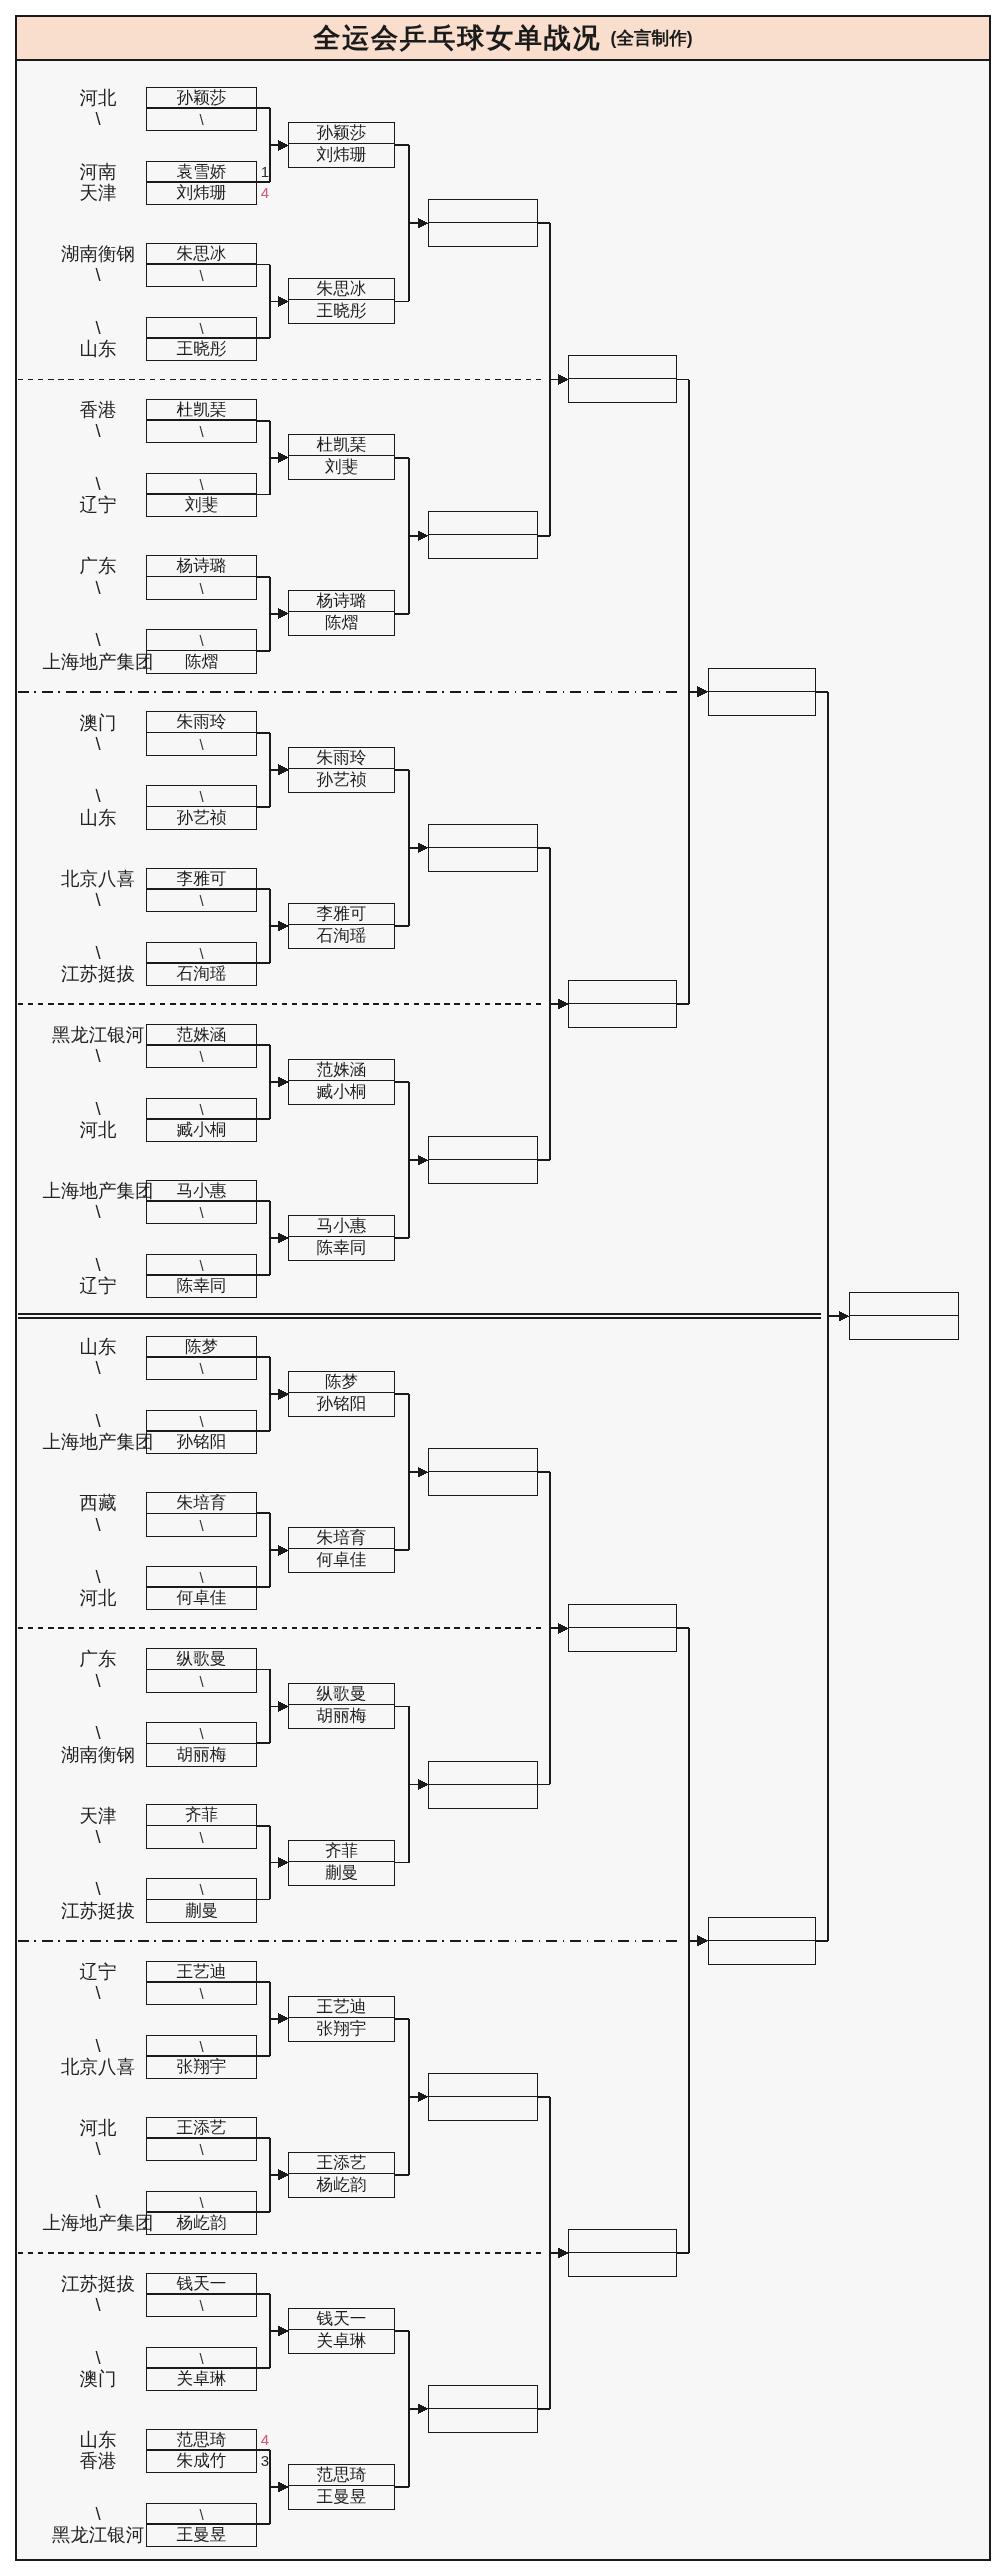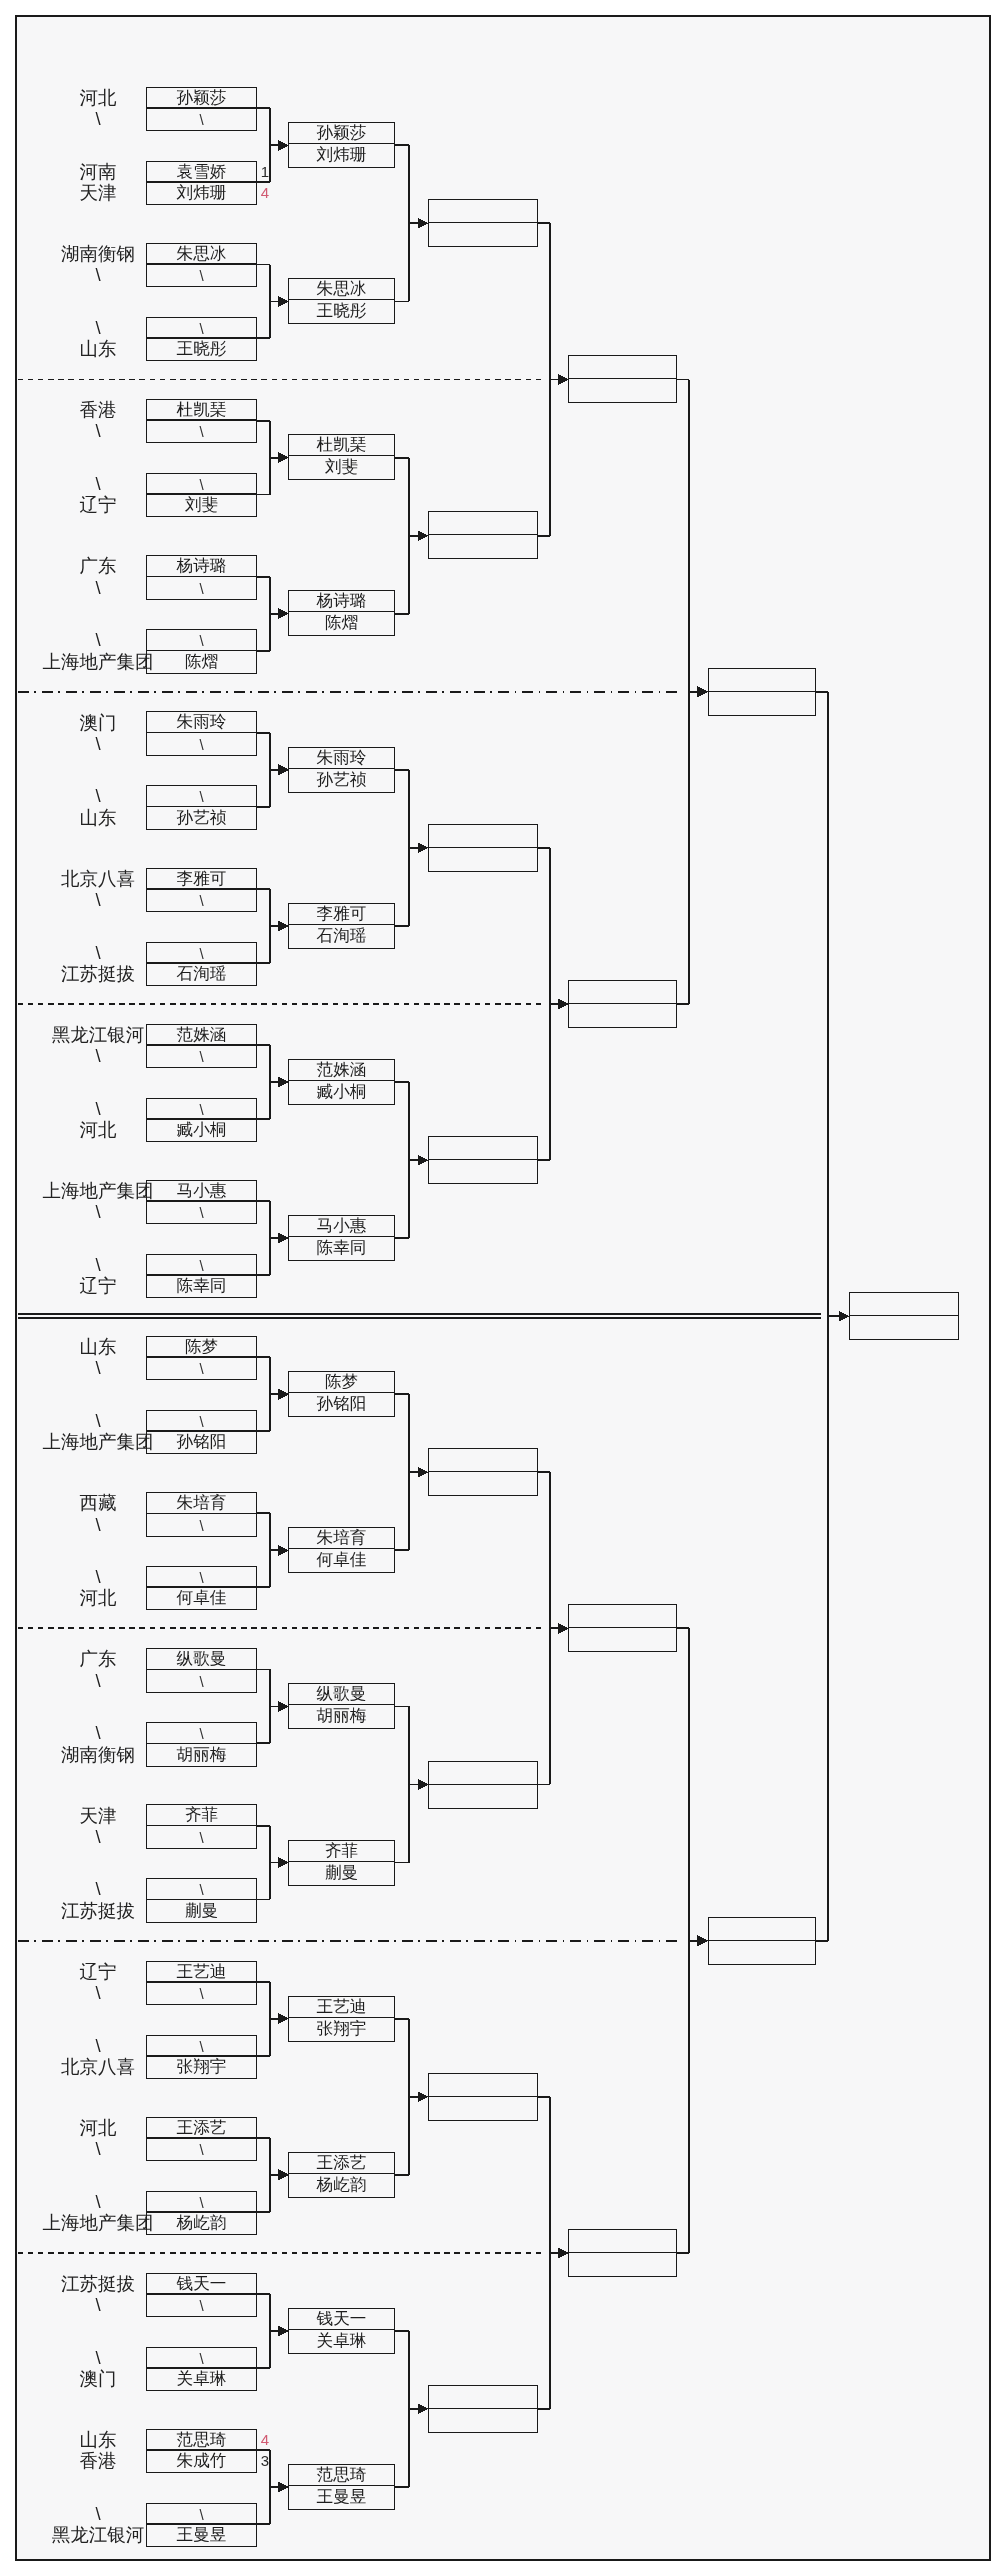--- a/index.html
+++ b/index.html
@@ -33,20 +33,24 @@
   .wrow{height:21px;line-height:21px;text-align:center;font-size:16.6px;color:#1d1d1d;white-space:nowrap;}
   .wrow.first{height:21px;box-sizing:border-box;border-bottom:1.8px solid var(--line);line-height:19.4px;}
   .ebox{position:absolute;height:48px;border:1.8px solid var(--line);box-sizing:border-box;}
   .erow1{height:22px;border-bottom:1.8px solid var(--line);}
 </style>
 </head>
 <body>
 
 <div id="page">
   <div id="frame"></div>
+  <div id="titlebar">
+    <span id="title-main">全运会乒乓球女单战况</span>
+    <span id="title-credit">(全言制作)</span>
+  </div>
   <div id="bracket">
       <svg id="wires" width="1005" height="2576" shape-rendering="crispEdges" viewBox="0 0 1088 2788">
         <line x1="19" y1="410.5" x2="586" y2="410.5" stroke="var(--line)" stroke-width="2" stroke-dasharray="6 5"></line>
         <line x1="19" y1="1086.5" x2="586" y2="1086.5" stroke="var(--line)" stroke-width="2" stroke-dasharray="6 5"></line>
         <line x1="19" y1="1762.5" x2="586" y2="1762.5" stroke="var(--line)" stroke-width="2" stroke-dasharray="6 5"></line>
         <line x1="19" y1="2438.5" x2="586" y2="2438.5" stroke="var(--line)" stroke-width="2" stroke-dasharray="6 5"></line>
         <line x1="19" y1="748.5" x2="738" y2="748.5" stroke="var(--line)" stroke-width="2" stroke-dasharray="12 6 2 6"></line>
         <line x1="19" y1="2100.5" x2="738" y2="2100.5" stroke="var(--line)" stroke-width="2" stroke-dasharray="12 6 2 6"></line>
         <line x1="19" y1="1422.5" x2="889" y2="1422.5" stroke="var(--line)" stroke-width="2"></line>
         <line x1="19" y1="1426.5" x2="889" y2="1426.5" stroke="var(--line)" stroke-width="2"></line>

